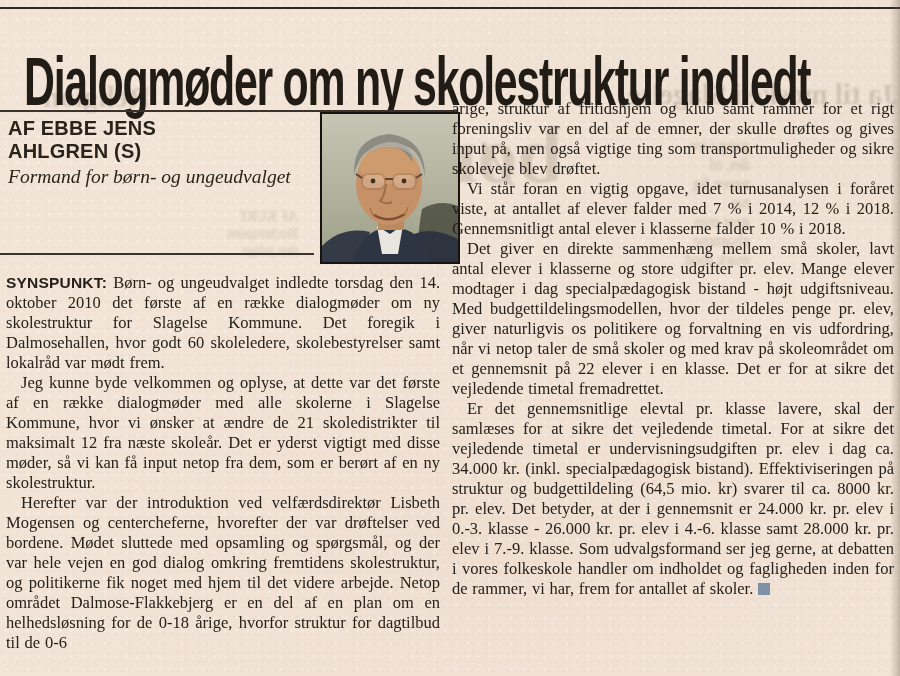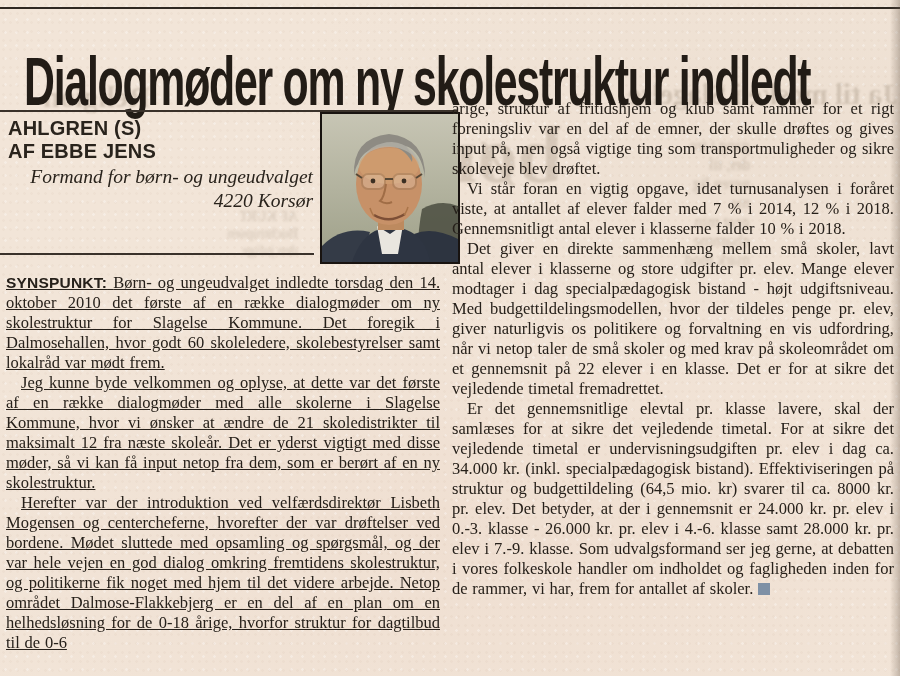--- a/index.html
+++ b/index.html
@@ -25,28 +25,28 @@
     font-size:68px;letter-spacing:-2px;color:#221c16;
     transform:scaleX(.63);transform-origin:0 50%;
   }
   
   .byline-rule-top{left:0;top:110px;width:458px;height:2px;background:#3a322b;}
   .byline-rule-bottom{left:0;top:253px;width:314px;height:2px;background:#3a322b;}
   .byline-name{left:8px;top:117px;width:300px;
     font-family:"Liberation Sans", sans-serif;font-weight:700;
     font-size:20px;line-height:23px;color:#29231c;letter-spacing:.2px;}
   .byline-role{left:8px;top:165px;width:305px;
-    font-style:italic;font-size:19.5px;line-height:23.5px;color:#29231c;text-align:right;}
+    font-style:italic;font-size:19.5px;line-height:23.5px;color:#29231c;}
   
   .photo{left:320px;top:112px;width:136px;height:148px;border:2px solid #181310;background:#b9b7a8;}
   .photo svg{display:block;}
   
   .col{text-align:justify;color:#26201a;font-size:16.5px;line-height:20px;
        word-spacing:.04em;}
-  .col-left{left:6px;top:273px;width:434px;text-decoration:underline;}
+  .col-left{left:6px;top:273px;width:434px;}
   .col-right{left:452px;top:99px;width:442px;}
   .para{margin:0;}
   .para.indent{text-indent:15px;}
   .lead{font-family:"Liberation Sans", sans-serif;font-weight:700;font-size:15.5px;letter-spacing:.2px;}
   .endmark{display:inline-block;width:12px;height:12px;background:#7e90a5;margin-left:5px;vertical-align:-1px;}
   
   .st{position:absolute;color:#91816d;transform:scaleX(-1);filter:blur(1px);
       font-family:"Liberation Serif", serif;pointer-events:none;}
   .st-religion{left:0;top:80px;width:150px;font-size:30px;font-weight:700;opacity:.30;}
   .st-bon{left:392px;top:110px;width:170px;font-size:80px;font-weight:700;opacity:.26;}
@@ -81,27 +81,26 @@
 <div class="abs top-rule"></div>
 
 <h1 class="abs headline">
   <span class="headline-text">Dialogmøder om ny skolestruktur indledt</span>
 </h1>
 
 <div class="abs byline-rule-top"></div>
 <div class="abs byline-rule-bottom"></div>
 
 <div class="abs byline-name">
+  <div><span>AF</span> <span>EBBE JENS</span></div>
   <div>AHLGREN (S)</div>
-  <div><span>AF</span> <span>EBBE JENS</span></div>
 </div>
 
 <div class="abs byline-role">
   <div>Formand for børn- og ungeudvalget</div>
-  <div>4220 Korsør</div>
 </div>
 
 <div class="abs photo">
   <svg width="136" height="148" viewBox="0 0 136 148">
     <defs>
       <linearGradient id="bg" x1="0" y1="0" x2="0" y2="1">
         <stop offset="0" stop-color="#c7c5b4"></stop>
         <stop offset="1" stop-color="#9ea089"></stop>
       </linearGradient>
     </defs>

